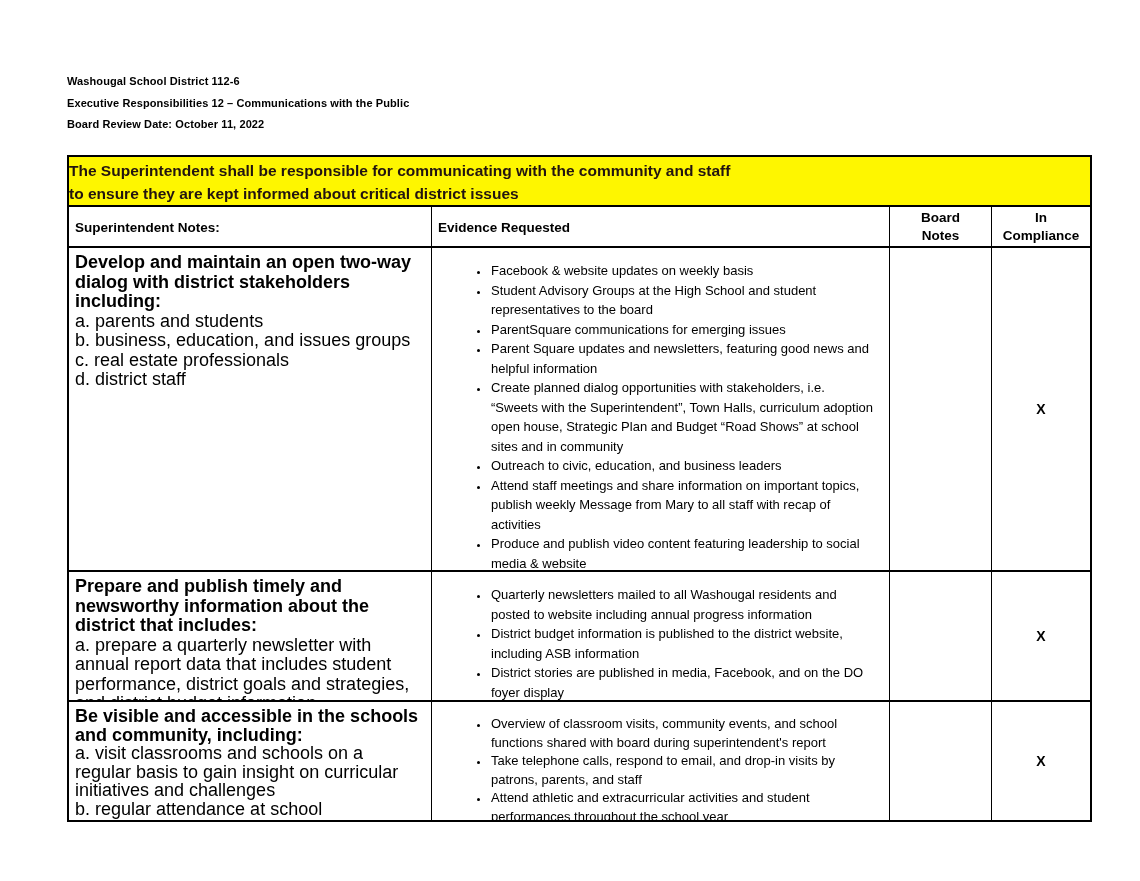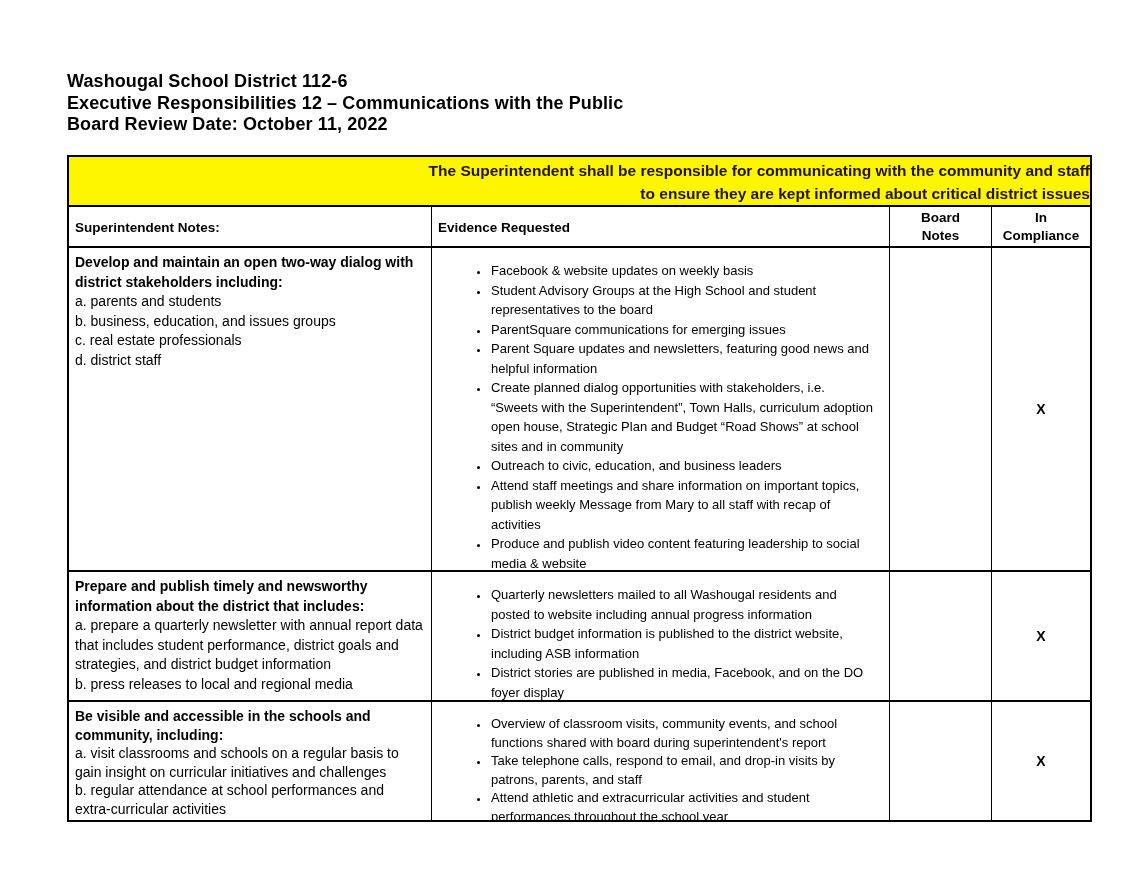--- a/index.html
+++ b/index.html
@@ -4,32 +4,32 @@
 <style>
   * { box-sizing: border-box; margin: 0; padding: 0; }
   html, body { background: #ffffff; }
   body {
     width: 1140px; height: 881px; position: relative;
     font-family: "Liberation Sans", sans-serif;
     color: #000;
   }
   .doc-header {
     position: absolute; left: 67px; top: 71px;
-    font-weight: bold; font-size: 18px; line-height: 21.5px;
+    font-weight: bold; font-size: 11px; line-height: 21.5px;
     letter-spacing: 0.1px;
   }
   .policy-table {
     position: absolute; left: 67px; top: 155px;
     width: 1025px; height: 667px;
     border: 2px solid #000; background: #fff;
   }
   .banner {
     height: 50px; background: #fef600;
     border-bottom: 2px solid #000;
-    text-align: right; font-weight: bold; font-size: 15.5px;
+    text-align: left; font-weight: bold; font-size: 15.5px;
     line-height: 23px; color: #221410; padding-top: 2px;
   }
   .grid {
     display: grid;
     grid-template-columns: 363px 458px 102px 98px;
     grid-template-rows: 41px 324px 130px 118px;
   }
   .cell {
     border-right: 1.5px solid #000;
     border-bottom: 2px solid #000;
@@ -41,21 +41,21 @@
     font-weight: bold; font-size: 13.5px;
     display: flex; align-items: center;
   }
   .hdr.left { padding: 2px 6px 0 6px; }
   .hdr.center {
     justify-content: center; text-align: center;
     white-space: pre-line; line-height: 18px;
   }
   .will-cell {
     padding: 5px 8px 0 6px;
-    font-size: 14px; line-height: 19.5px;
+    font-size: 18px; line-height: 19.5px;
   }
   .will-intro { font-weight: bold; }
   .evidence-cell {
     padding: 5px 8px 0 0;
     font-size: 13px; line-height: 19.5px;
   }
   .r3 .will-cell, .r3.will-cell, .r3.evidence-cell { line-height: 18.6px; }
   ul.plain { list-style: none; }
   ul.bullets { margin: 8px; padding-left: 50px; }
   ul.bullets li { padding-left: 1px; }

